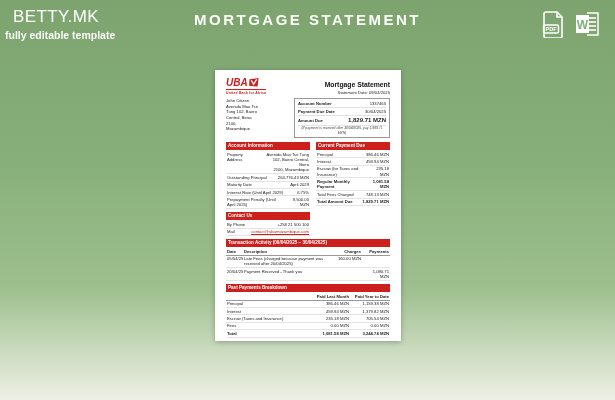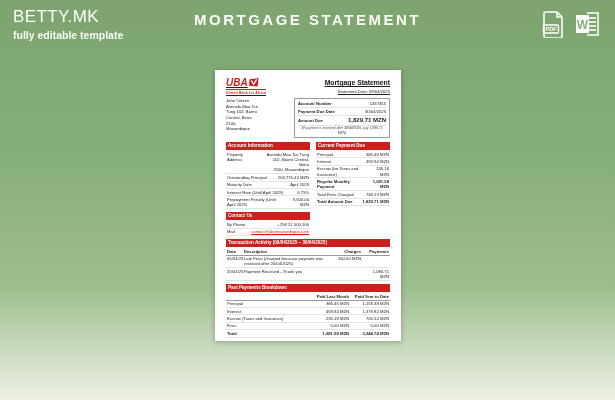--- a/index.html
+++ b/index.html
@@ -2,35 +2,35 @@
 <html><head>
 <meta charset="utf-8">
 <style>
   html,body{margin:0;padding:0;width:615px;height:400px;overflow:hidden;
     font-family:"Liberation Sans",sans-serif;}
   .page{position:relative;width:615px;height:400px;
     background:linear-gradient(180deg,#7da46f 0%,#87af79 40%,#9dbf8e 72%,#d7e2cc 92%,#edf1e6 100%);}
   
   .brand{position:absolute;left:13px;top:7px;color:#fff;font-weight:400;
     font-size:17px;letter-spacing:.4px;}
-  .brand-sub{position:absolute;left:13px;top:29px;color:rgba(255,255,255,.95);
+  .brand-sub{position:absolute;left:5px;top:29px;color:rgba(255,255,255,.95);
     font-size:10.5px;font-weight:600;}
   .page-title{position:absolute;left:0;top:11px;width:100%;text-align:center;
     color:#fcfdf8;font-weight:800;font-size:15px;letter-spacing:2.5px;}
   .dl-icons{position:absolute;right:14px;top:10px;display:flex;gap:9px;}
   .dl-icons svg{display:block;}
   
   .doc{position:absolute;left:215px;top:70px;width:186px;height:271px;
     background:#fff;box-shadow:0 1px 5px rgba(0,0,0,.28);
     box-sizing:border-box;padding:8px 11px 6px;overflow:hidden;
     font-size:4.2px;color:#222;line-height:1.25;}
   .sec-head{background:#cd201c;color:#fff;font-weight:bold;font-size:4.6px;
     padding:1.2px 2px;margin:3px 0 1px;}
   
-  .doc-head{display:flex;justify-content:space-between;align-items:center;text-decoration:underline;}
+  .doc-head{display:flex;justify-content:space-between;align-items:flex-end;}
   .uba-line{display:flex;align-items:flex-end;gap:1.5px;}
   .uba-txt{font-style:italic;font-weight:bold;font-size:10px;color:#cd201c;line-height:1;}
   .uba-tag{border-top:1px solid #cd201c;margin-top:1px;padding-top:.6px;
     color:#cd201c;font-size:3.4px;font-weight:bold;letter-spacing:.2px;}
   .doc-title{text-align:right;}
   .doc-title .t{font-weight:bold;font-size:6.8px;color:#111;}
   .doc-title .d{font-size:4.2px;margin-top:.8px;}
   
   .addr-row{display:flex;justify-content:space-between;margin-top:3px;}
   .addr{font-size:4.2px;line-height:1.35;}

